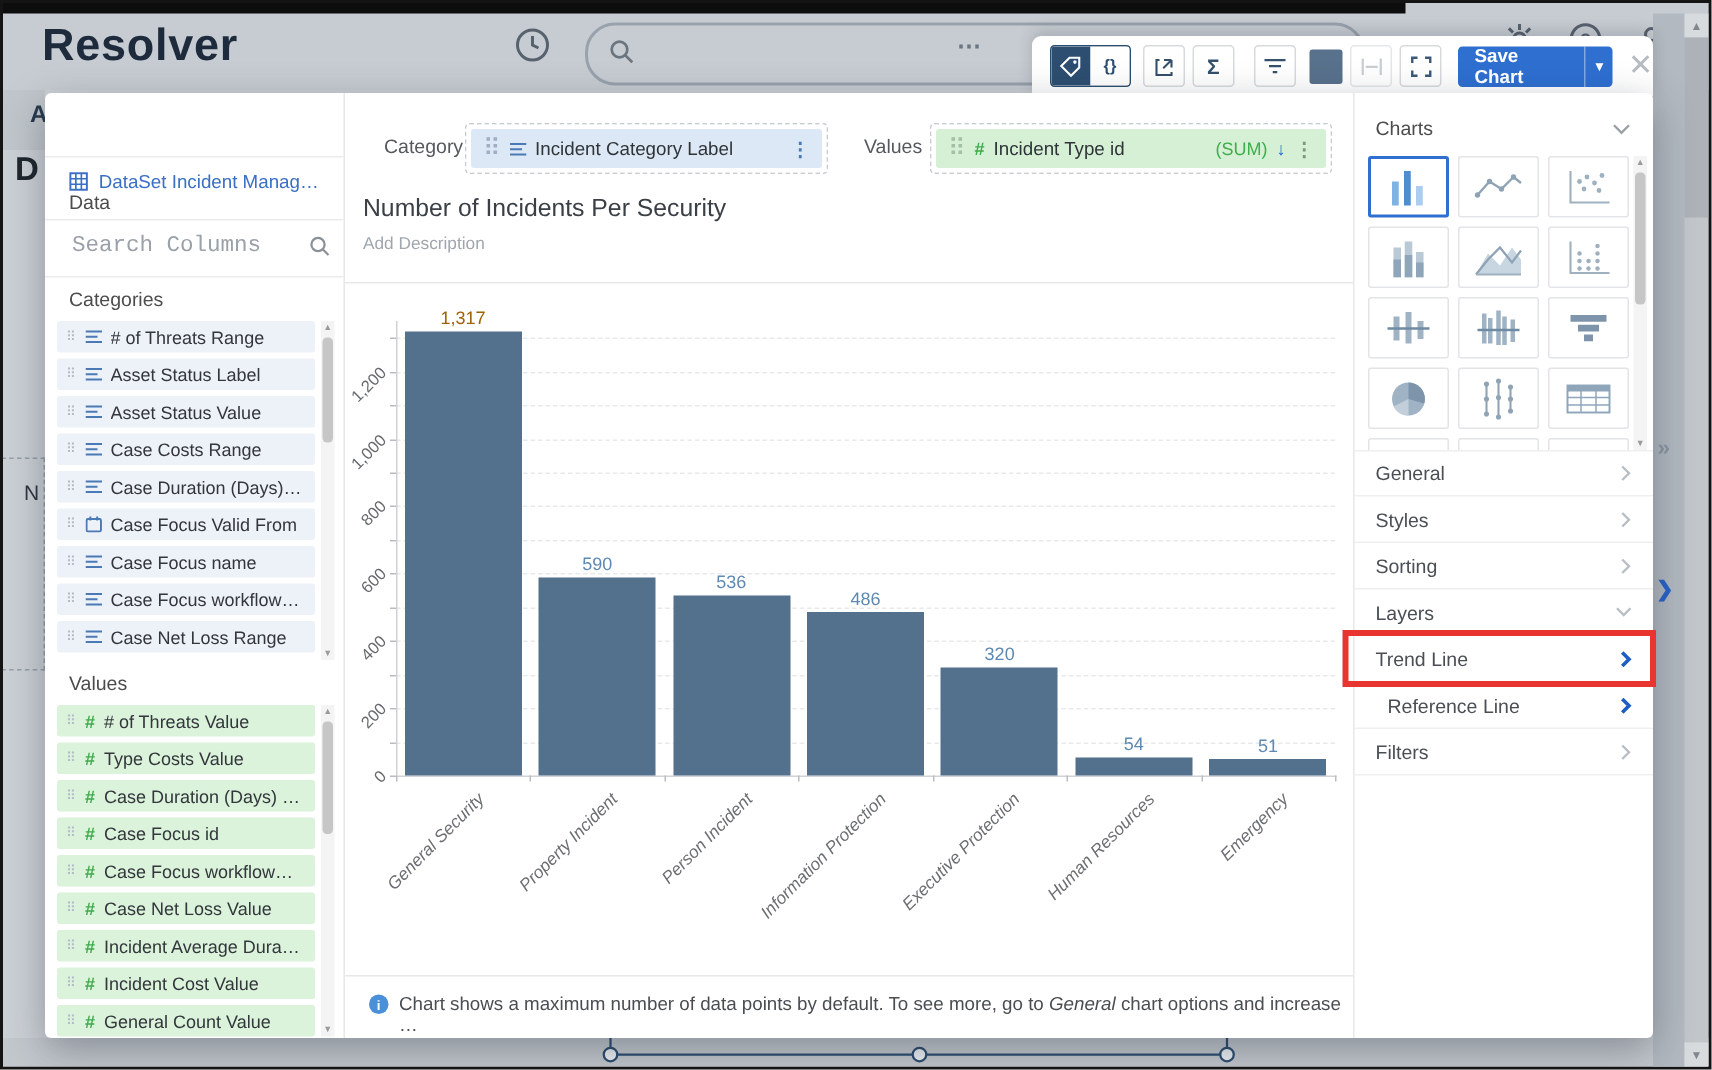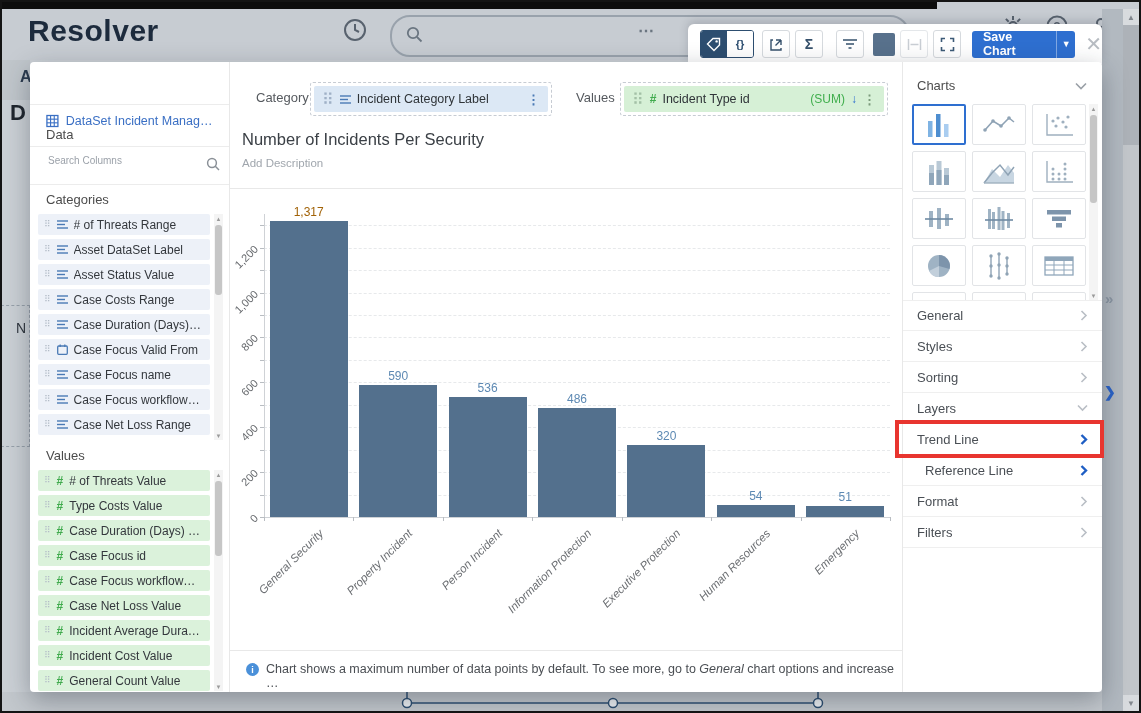--- a/index.html
+++ b/index.html
@@ -42,21 +42,21 @@
   #swatch{width:23px;height:23px;background:#58718c;border-radius:2px;margin-left:9px;}
   #savebtn{display:flex;margin-left:11px;height:27px;background:#2e6fd0;border-radius:3px;color:#fff;align-items:stretch;}
   #savebtn .main{padding:0 11px;display:flex;align-items:center;font-size:12.5px;font-weight:bold;}
   #savebtn .caret{width:19px;display:flex;align-items:center;justify-content:center;border-left:1px solid rgba(255,255,255,.4);font-size:9px;}
   #closex{margin-left:10px;font-size:20px;color:#b7bcc2;line-height:1;}
   
   #lp{left:0;top:0;width:200px;height:630px;border-right:1px solid #e8e8e8;box-sizing:border-box;}
   .lp-title{position:absolute;left:16px;font-size:13px;color:#4c4c4c;}
   #dataset{left:16px;top:52px;display:flex;align-items:center;gap:7px;width:170px;}
   #dataset span{font-size:12.5px;color:#3a6fc4;white-space:nowrap;overflow:hidden;text-overflow:ellipsis;}
-  #search-input{left:16px;top:92px;width:150px;border:none;outline:none;font-size:10px;color:#14532d;background:transparent;font-family:Liberation Sans, sans-serif;}
+  #search-input{left:16px;top:92px;width:150px;border:none;outline:none;font-size:15px;color:#14532d;background:transparent;font-family:Liberation Mono, monospace;}
   #search-input::placeholder{color:#9ba1a9;}
   .pill{position:relative;width:172px;height:21px;margin:0 0 4px 8px;border-radius:2px;display:flex;align-items:center;gap:6px;padding:0 6px;box-sizing:border-box;}
   .pill .dots{color:#b3bcc7;font-size:9px;line-height:1;}
   .pill .lbl{font-size:12px;color:#33373c;white-space:nowrap;overflow:hidden;text-overflow:ellipsis;}
   .pill.cat{background:#edf1f8;}
   .pill.val{background:#dbf2db;}
   .hash{color:#41ab4e;font-weight:bold;font-size:12px;line-height:1;}
   .vsb{position:absolute;width:9px;background:#f4f4f4;}
   .vsb .ar{position:absolute;left:0;width:9px;height:9px;color:#9a9a9a;font-size:6px;display:flex;align-items:center;justify-content:center;}
   .vsb .th{position:absolute;left:1px;width:7px;background:#c6c6c6;border-radius:3px;}
@@ -265,21 +265,21 @@
             <span class="dots">⠿</span>
             <span style="display: flex;">
               <svg width="11" height="11" viewBox="0 0 11 11">
                 <g stroke="#4a7ab5" stroke-width="1.4">
                   <line x1="0" y1="2" x2="11" y2="2"></line>
                   <line x1="0" y1="5.5" x2="8" y2="5.5"></line>
                   <line x1="0" y1="9" x2="11" y2="9"></line>
                 </g>
               </svg>
             </span>
-            <span class="lbl">Asset DataSet Label</span>
+            <span class="lbl">Asset Status Label</span>
           </div>
           <div class="pill cat">
             <span class="dots">⠿</span>
             <span style="display: flex;">
               <svg width="11" height="11" viewBox="0 0 11 11">
                 <g stroke="#4a7ab5" stroke-width="1.4">
                   <line x1="0" y1="2" x2="11" y2="2"></line>
                   <line x1="0" y1="5.5" x2="8" y2="5.5"></line>
                   <line x1="0" y1="9" x2="11" y2="9"></line>
                 </g>
@@ -773,28 +773,20 @@
           </div>
           <div class="sec indent">
             <span class="lbl">Reference Line</span>
             <span class="ch">
               <svg width="8" height="11" viewBox="0 0 8 11" fill="none">
                 <path d="M1.5 1 L6 5.5 L1.5 10" stroke="#1e5ec4" stroke-width="2.4"></path>
               </svg>
             </span>
           </div>
           <div class="sec">
-            <span class="lbl">Format</span>
-            <span class="ch">
-              <svg width="8" height="11" viewBox="0 0 8 11" fill="none">
-                <path d="M1.5 1 L6 5.5 L1.5 10" stroke="#b9bec5" stroke-width="1.6"></path>
-              </svg>
-            </span>
-          </div>
-          <div class="sec">
             <span class="lbl">Filters</span>
             <span class="ch">
               <svg width="8" height="11" viewBox="0 0 8 11" fill="none">
                 <path d="M1.5 1 L6 5.5 L1.5 10" stroke="#b9bec5" stroke-width="1.6"></path>
               </svg>
             </span>
           </div>
         </div>
     </div>
 

